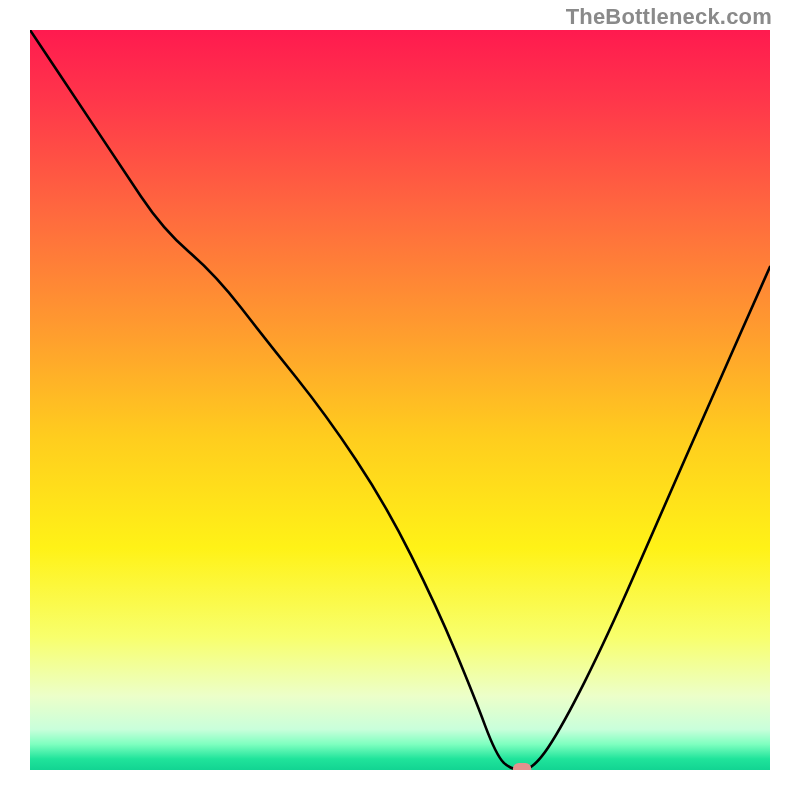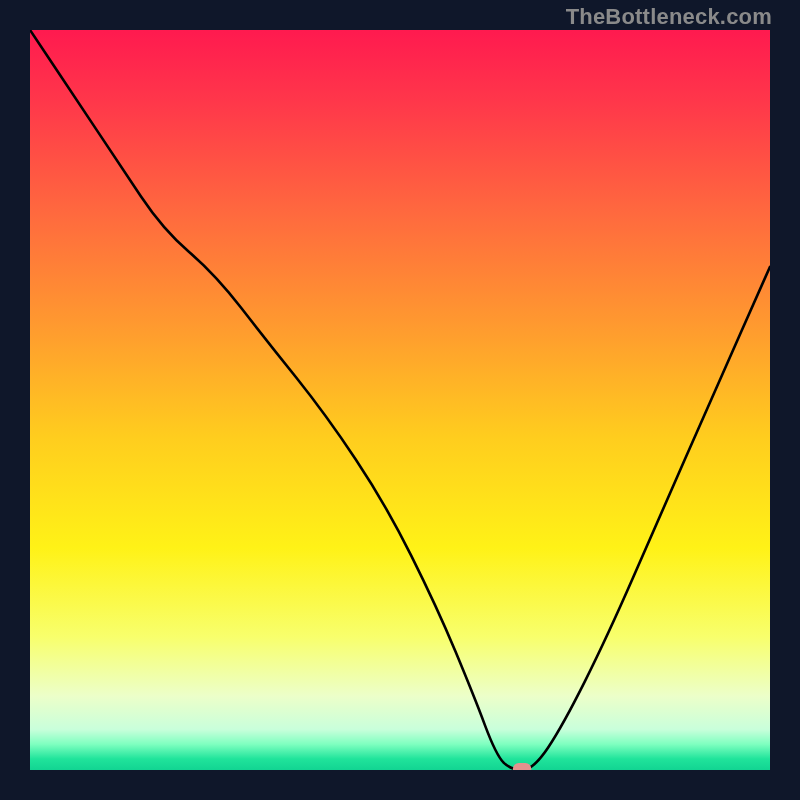--- a/index.html
+++ b/index.html
@@ -8,21 +8,21 @@
     width: 800px;
     height: 800px;
     background: #000;
     font-family: Arial, Helvetica, sans-serif;
     overflow: hidden;
   }
   .frame {
     position: relative;
     width: 800px;
     height: 800px;
-    background: #0f172a;
+    background: #ffffff;
   }
   .plot {
     position: absolute;
     left: 30px;
     top: 30px;
     width: 740px;
     height: 740px;
     overflow: hidden;
   }
   .watermark {

